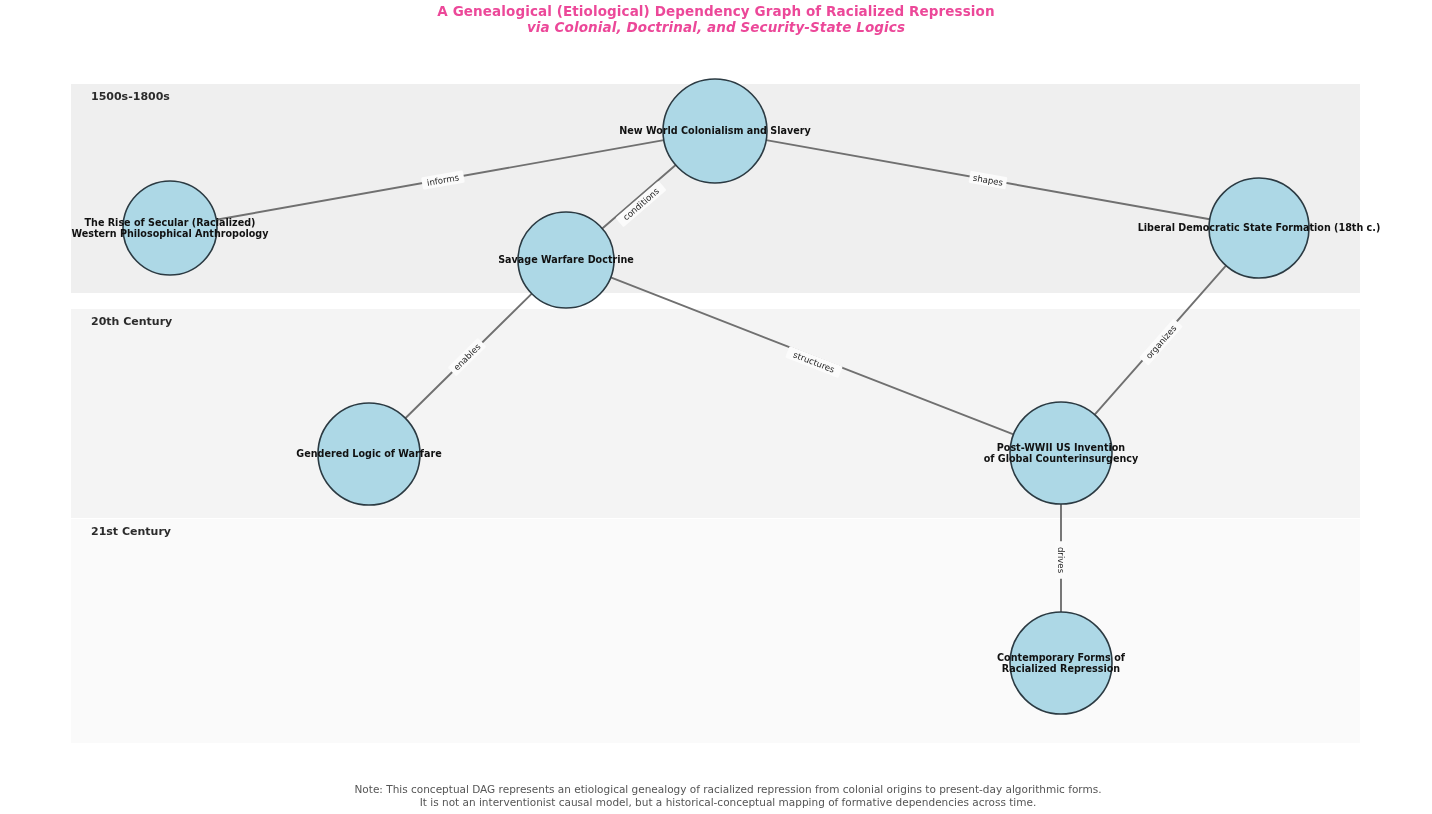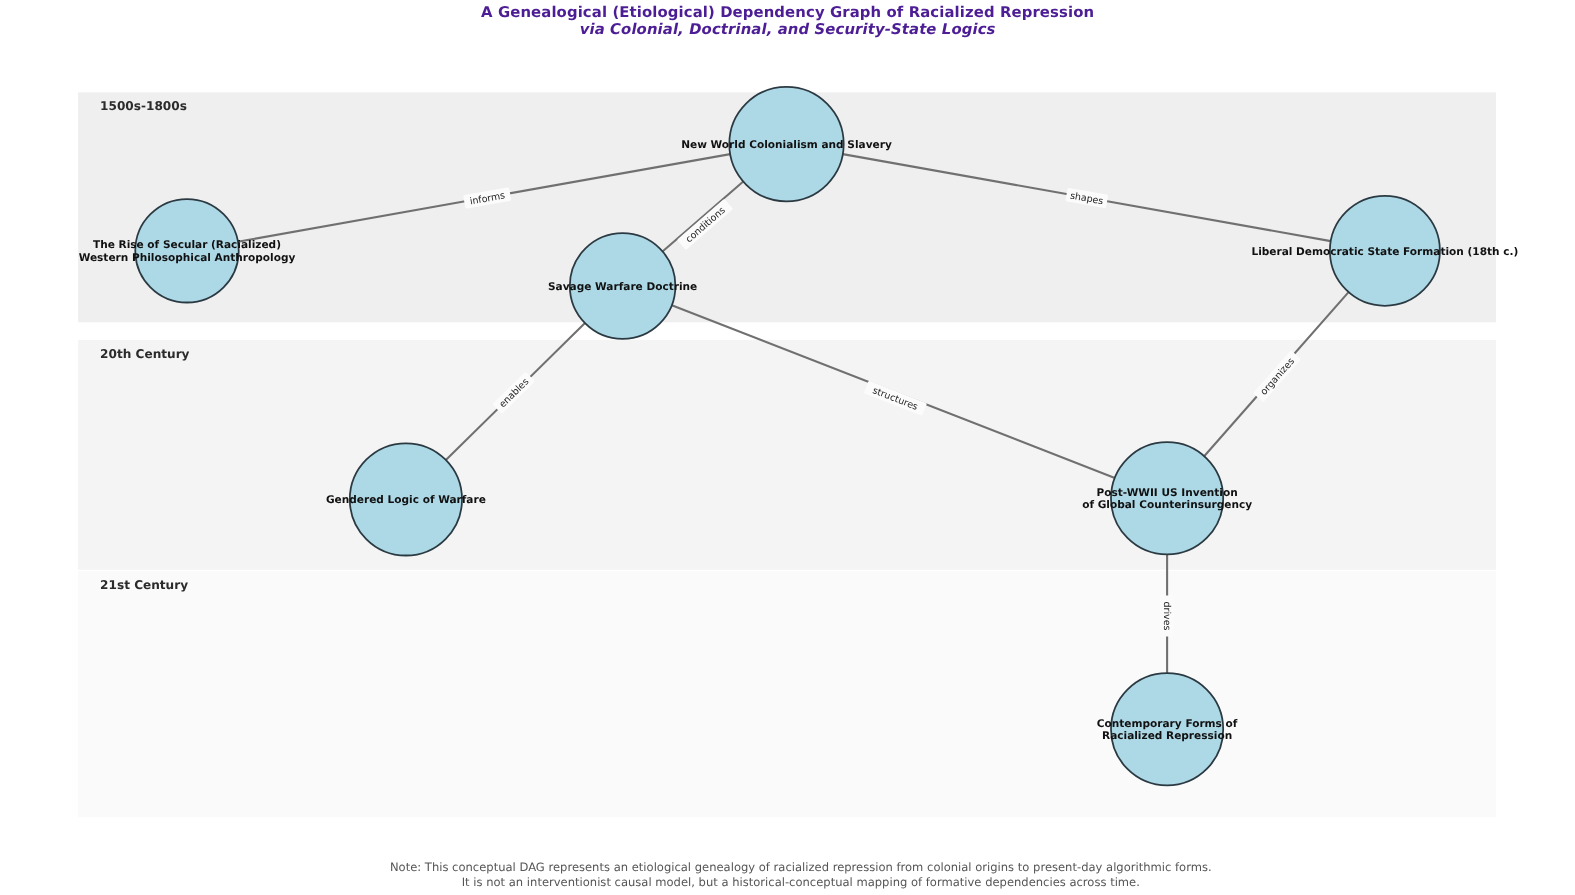--- a/index.html
+++ b/index.html
@@ -21,21 +21,21 @@
     height: 814px;
   }
   .fig-title {
     position: absolute;
     left: 0;
     top: 4px;
     width: 1432px;
     text-align: center;
     font-size: 13.5px;
     font-weight: bold;
-    color: #4c1d95;
+    color: #ec4899;
     line-height: 1.18;
     letter-spacing: 0.1px;
   }
   .fig-title .line2 { display: block; font-style: italic; }
   .fig-note {
     position: absolute;
     left: 12px;
     top: 783px;
     width: 1432px;
     text-align: center;

